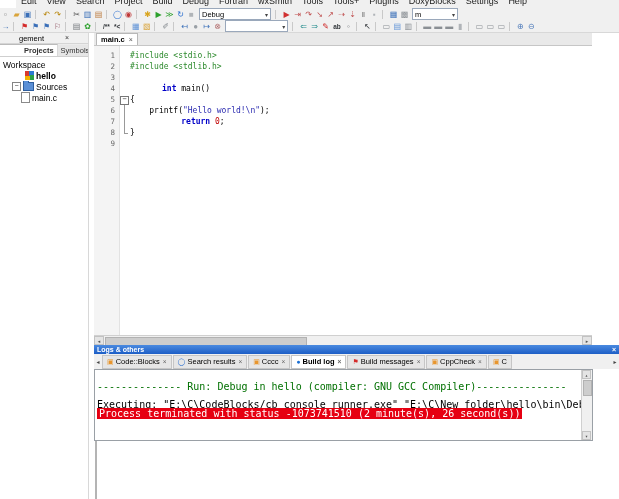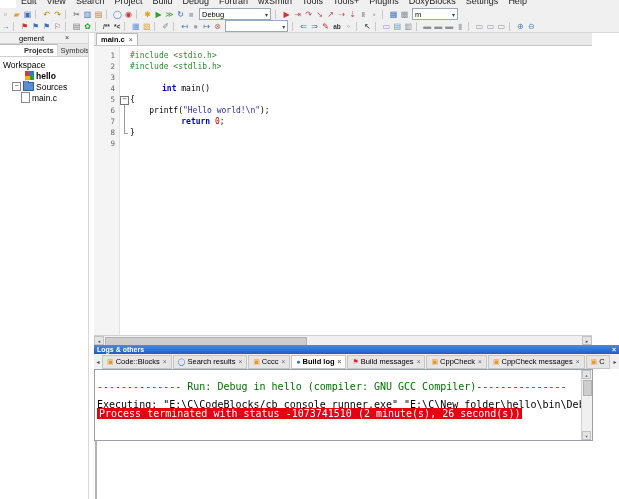--- a/index.html
+++ b/index.html
@@ -355,25 +355,20 @@
           <span class="ltab">
             <span class="lticon" style="color: rgb(212, 42, 42);">⚑</span>
             <span class="ltlabel">Build messages</span>
             <span class="ltclose">×</span>
           </span>
           <span class="ltab">
             <span class="lticon" style="color: rgb(232, 150, 46);">▣</span>
             <span class="ltlabel">CppCheck</span>
             <span class="ltclose">×</span>
           </span>
-          <span class="ltab">
-            <span class="lticon" style="color: rgb(232, 150, 46);">▣</span>
-            <span class="ltlabel">CppCheck messages</span>
-            <span class="ltclose">×</span>
-          </span>
           <span class="ltab partial">
             <span class="lticon" style="color: rgb(232, 150, 46);">▣</span>
             <span class="ltlabel">C</span>
           </span>
         </span>
       <span class="ltab-scroll">▸</span>
     </div>
     <div class="log-content">
       <div id="loglines">
           <div class="log-line plain"><span></span></div>

